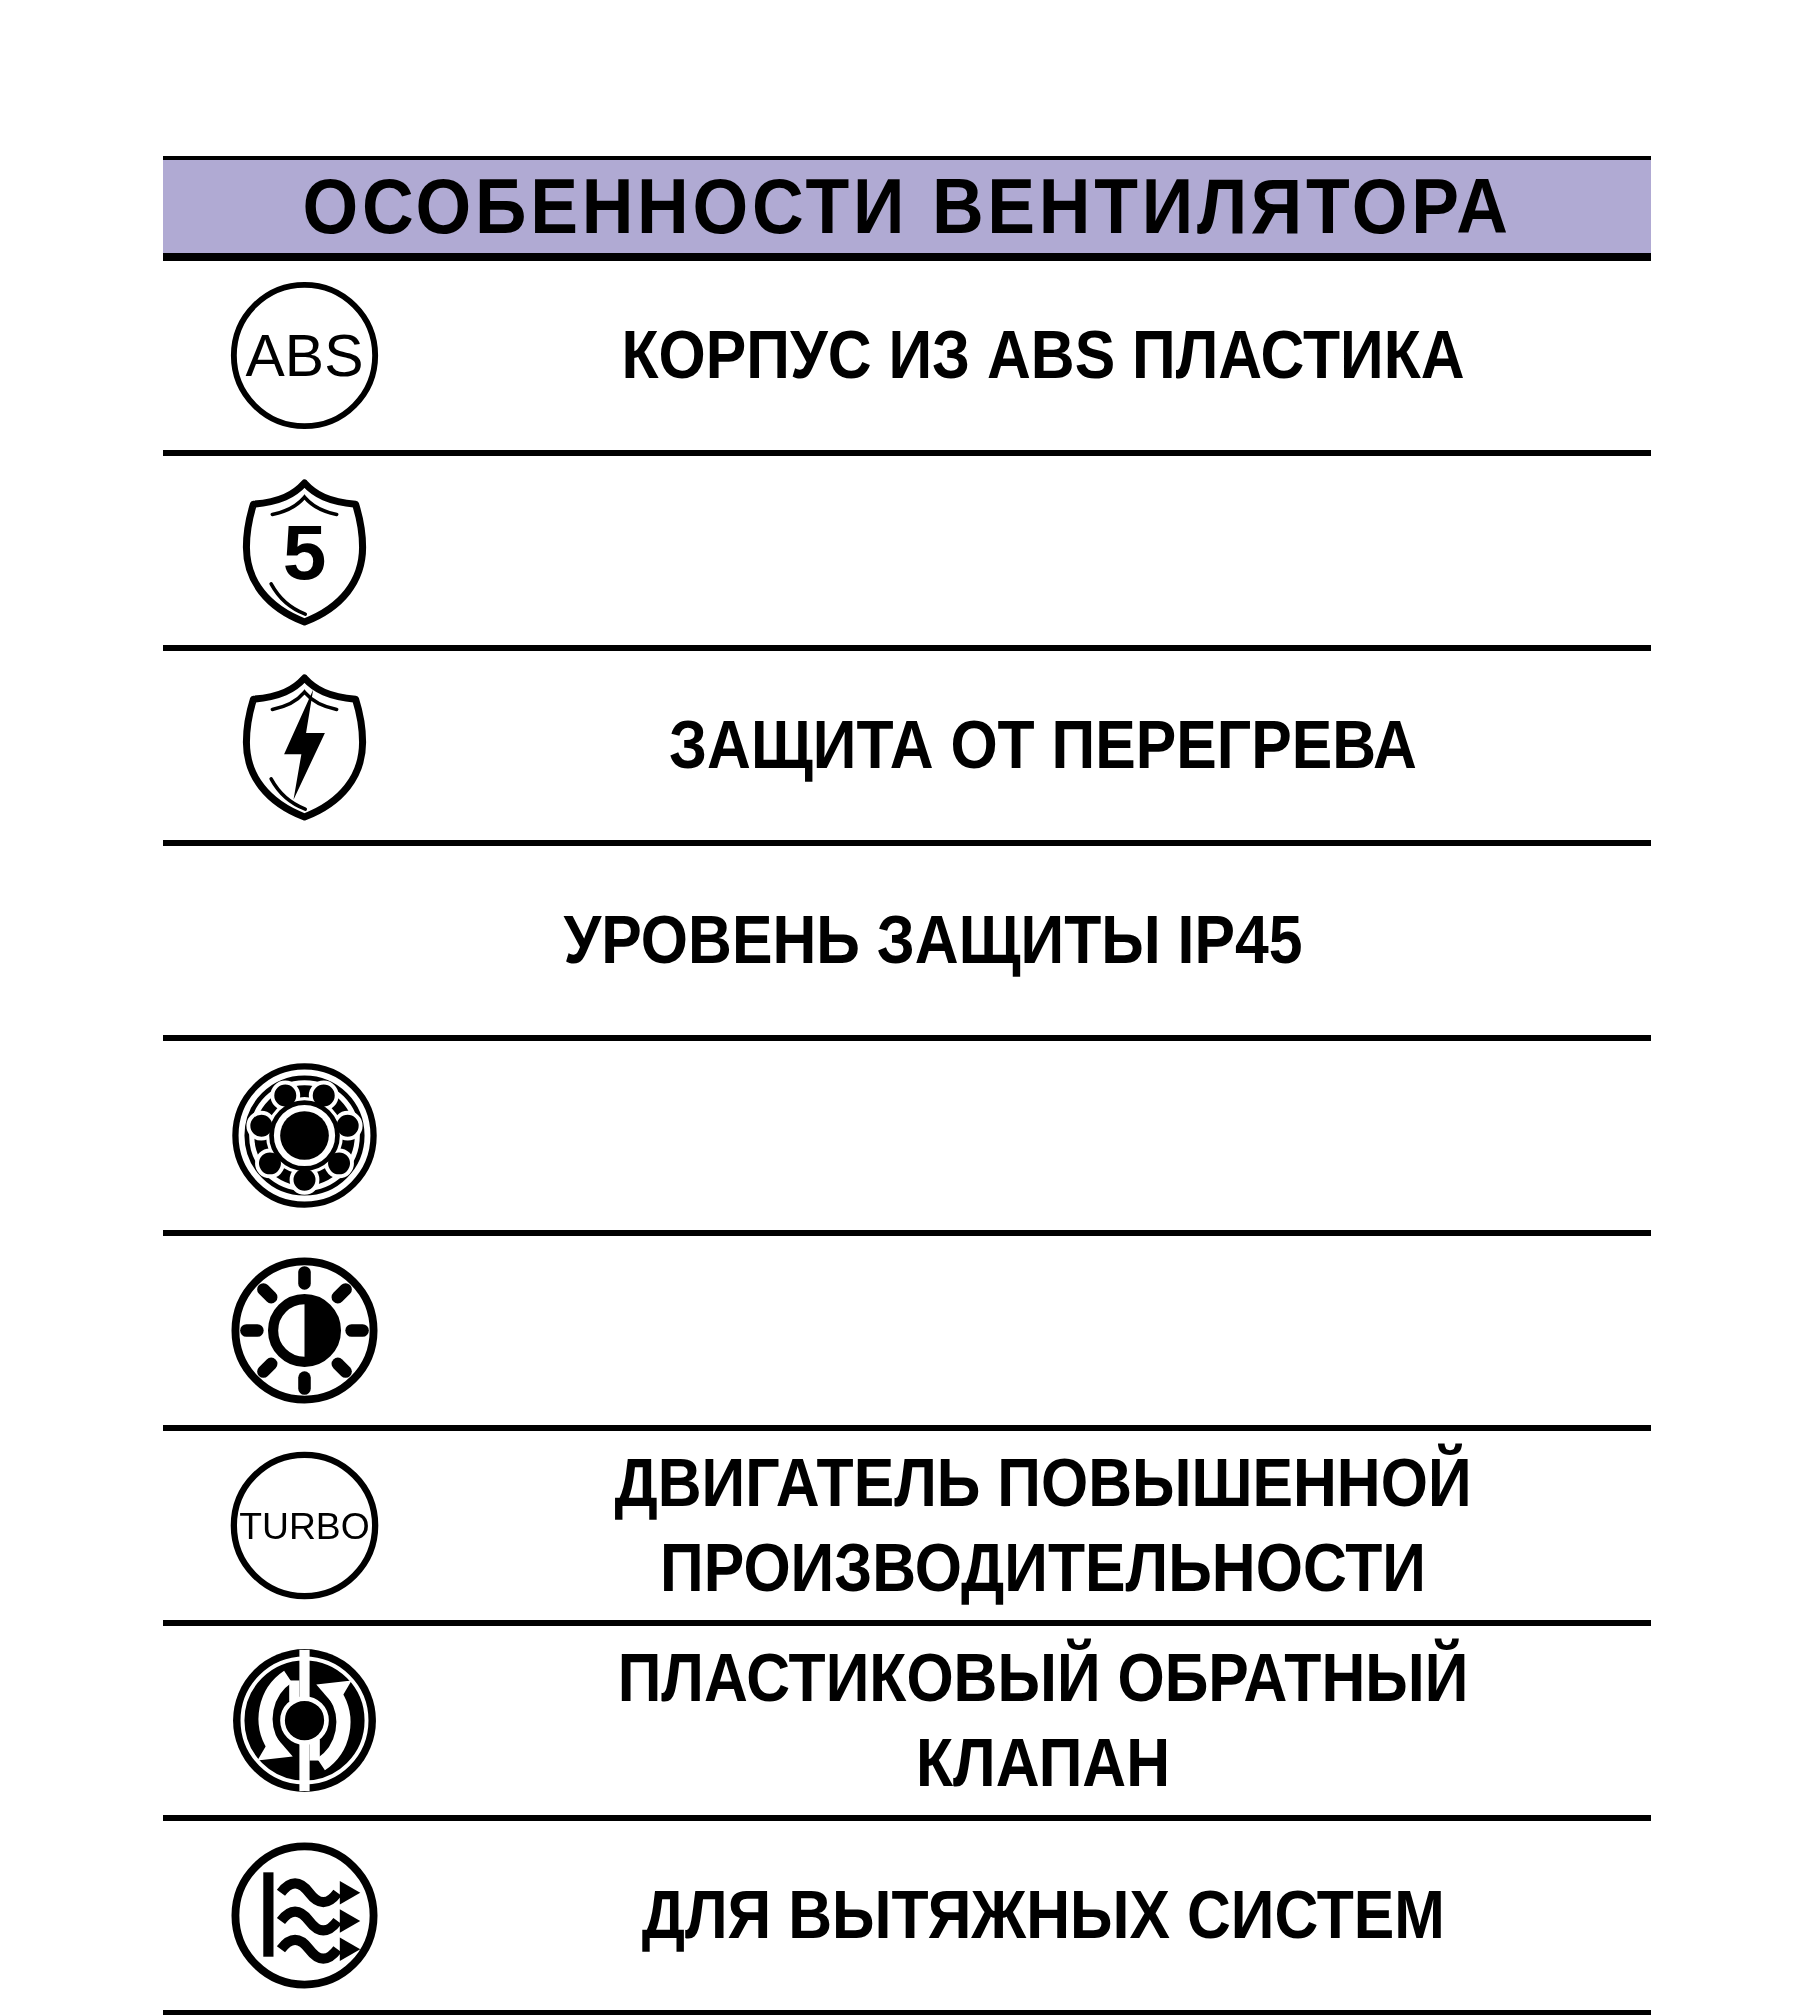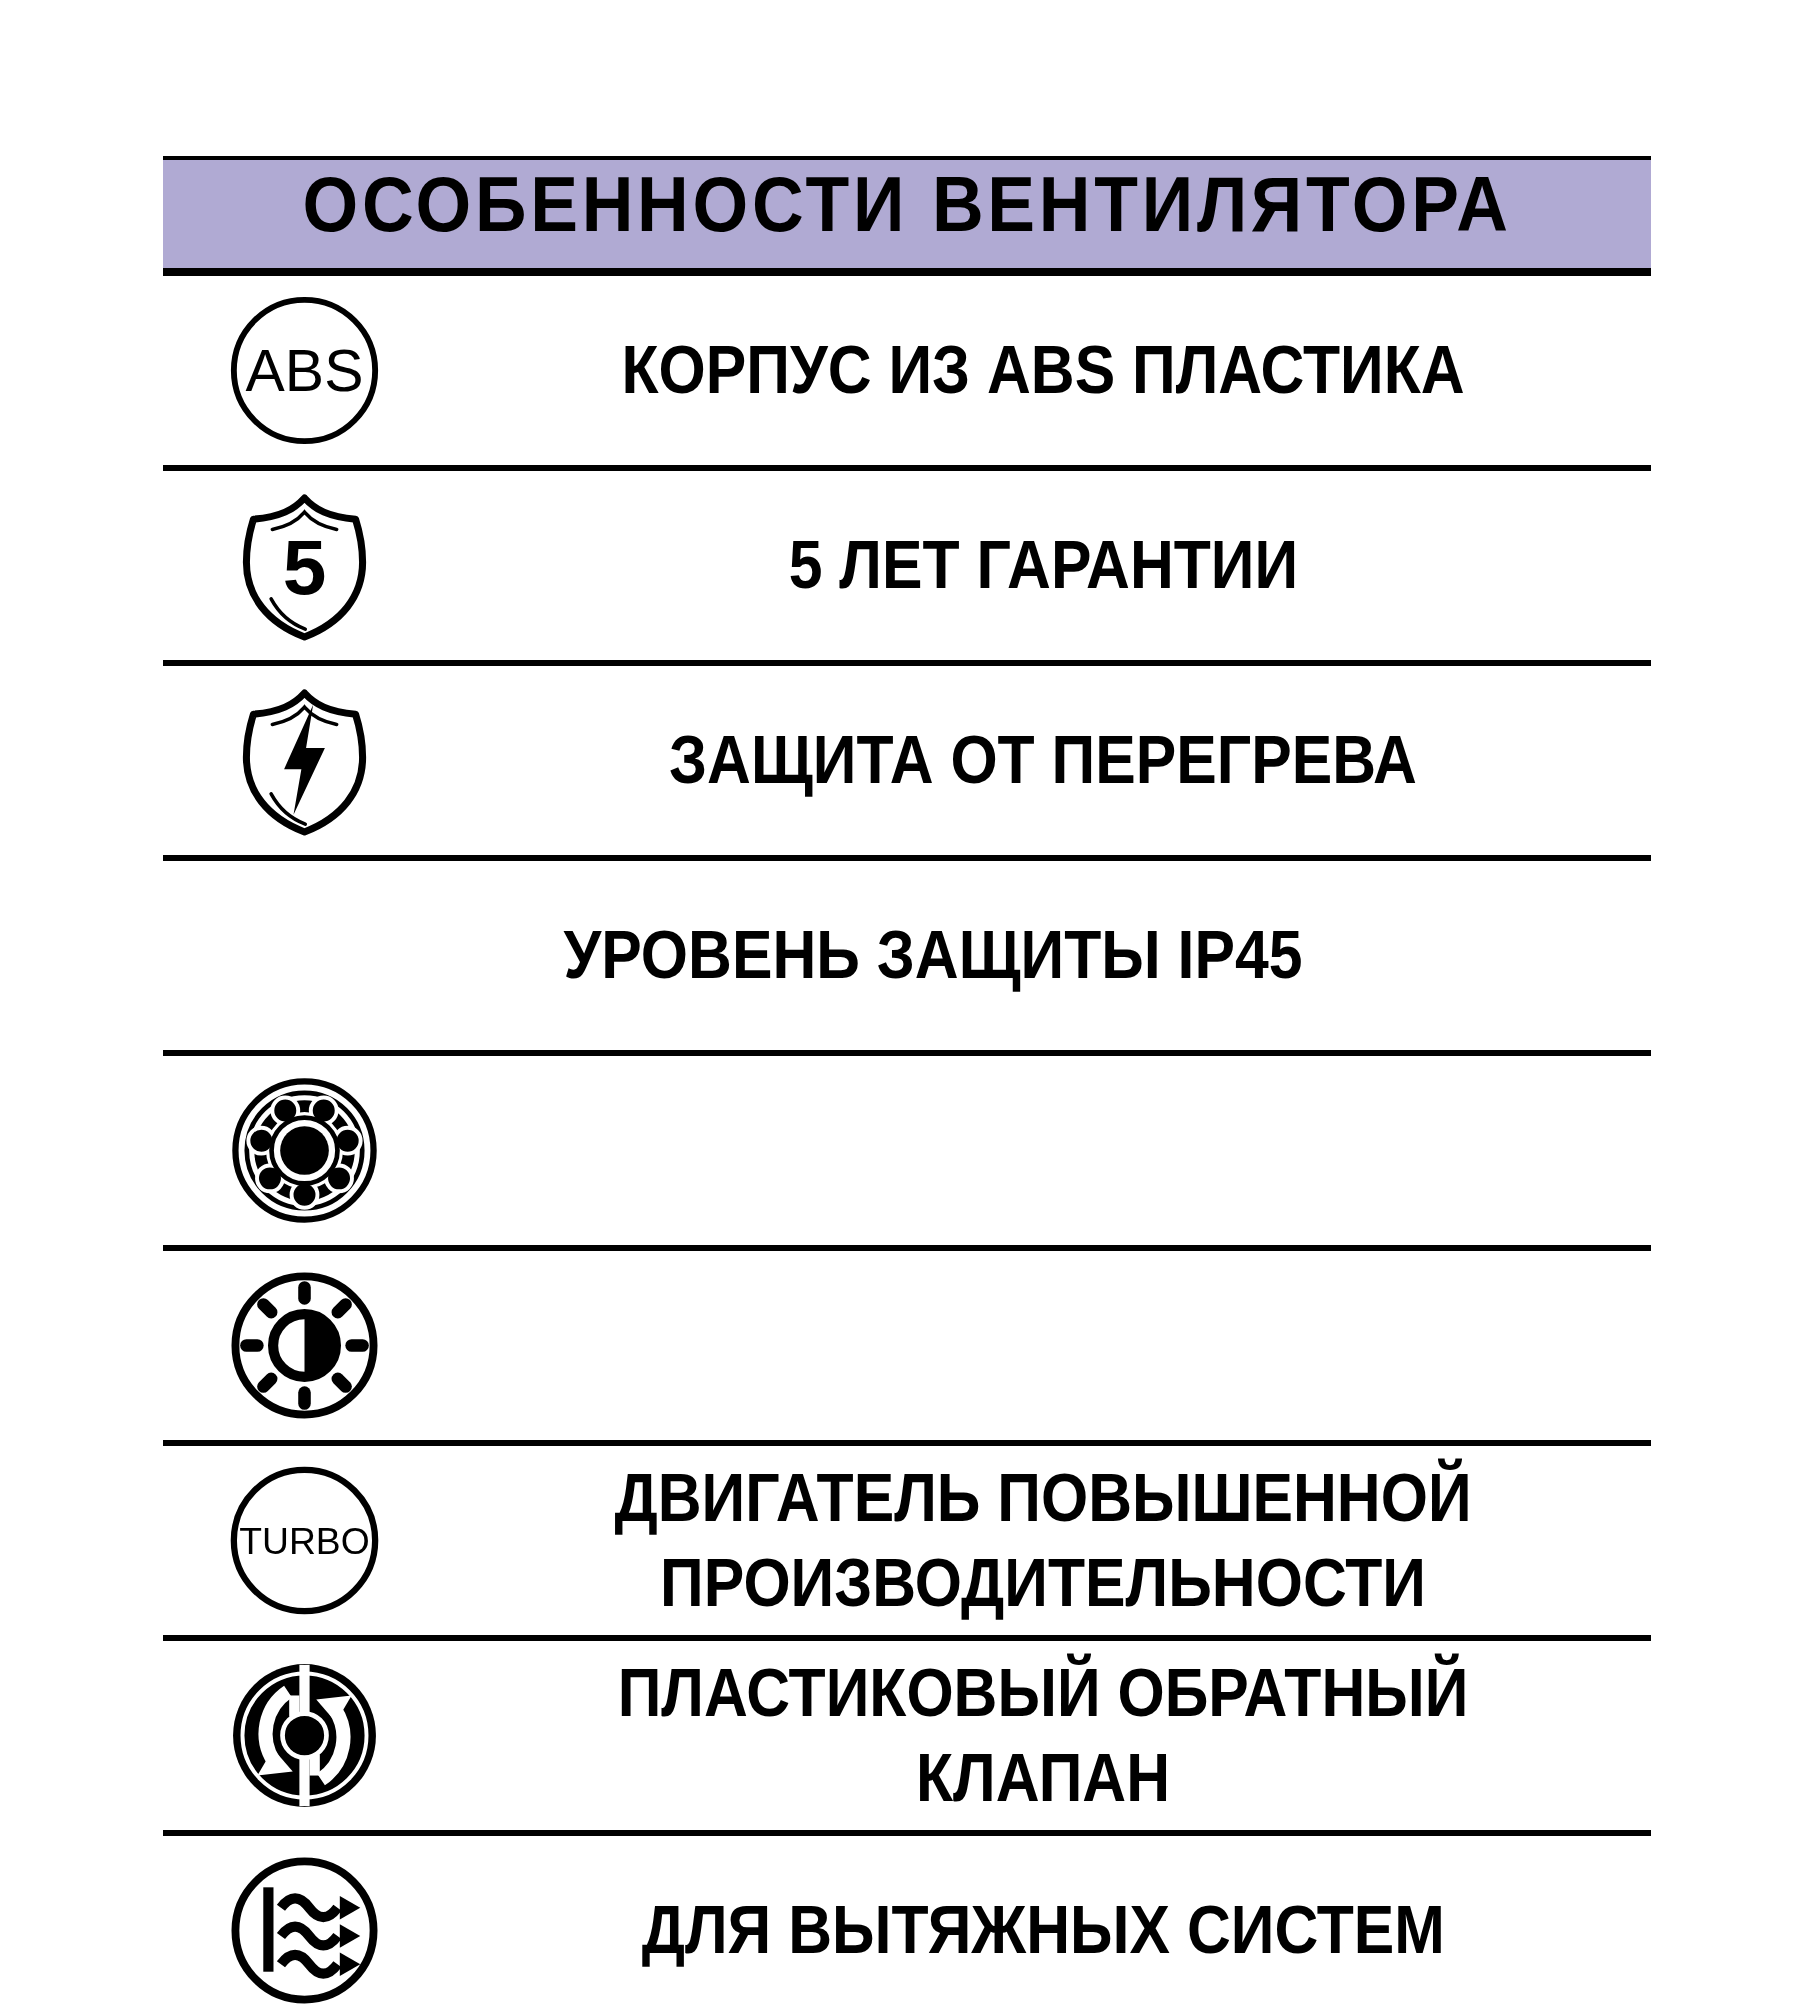--- a/index.html
+++ b/index.html
@@ -17,26 +17,26 @@
     overflow: hidden;
   }
   .content {
     position: absolute;
     left: 163px;
     top: 156px;
     width: 1488px;
   }
   .title-bar {
     box-sizing: border-box;
-    height: 120px;
+    height: 105px;
     background: #b0aad3;
     border-top: 4px solid #000;
     border-bottom: 8.9px solid #000;
     display: flex;
-    align-items: flex-start;
+    align-items: center;
     justify-content: center;
   }
   .title-text {
     font-size: 77px;
     font-weight: 700;
     letter-spacing: 4px;
     white-space: nowrap;
     transform: scaleX(0.93);
     transform-origin: center;
   }
@@ -105,23 +105,20 @@
       </div>
 
       <div class="feature-row">
         <div class="icon-box">
           <svg width="157" height="157" viewBox="0 0 400 400">
             <path d="M200,28 C227,58 262,76 330,82 C342,120 348,152 348,192 C348,278 294,346 200,382 C106,346 52,278 52,192 C52,152 58,120 70,82 C138,76 173,58 200,28 Z" fill="none" stroke="#000" stroke-width="18" stroke-linejoin="round"></path>
             <path d="M118,108 C160,100 185,82 200,64 C215,82 240,100 282,108" fill="none" stroke="#000" stroke-width="9" stroke-linecap="round"></path>
             <path d="M115,285 C135,322 165,348 202,362" fill="none" stroke="#000" stroke-width="9" stroke-linecap="round"></path>
             <text x="200" y="272" text-anchor="middle" font-size="200" font-weight="700">5</text>
           </svg>
-        </div>
-        <div class="label-box">
-          <div class="feature-label">5 ЛЕТ ГАРАНТИИ</div>
         </div>
       </div>
 
       <div class="feature-row">
         <div class="icon-box">
           <svg width="157" height="157" viewBox="0 0 400 400">
             <path d="M200,28 C227,58 262,76 330,82 C342,120 348,152 348,192 C348,278 294,346 200,382 C106,346 52,278 52,192 C52,152 58,120 70,82 C138,76 173,58 200,28 Z" fill="none" stroke="#000" stroke-width="18" stroke-linejoin="round"></path>
             <path d="M118,108 C160,100 185,82 200,64 C215,82 240,100 282,108" fill="none" stroke="#000" stroke-width="9" stroke-linecap="round"></path>
             <path d="M115,285 C135,322 165,348 202,362" fill="none" stroke="#000" stroke-width="9" stroke-linecap="round"></path>
             <polygon points="222,58 148,222 192,222 172,338 252,168 204,168" fill="#000"></polygon>

